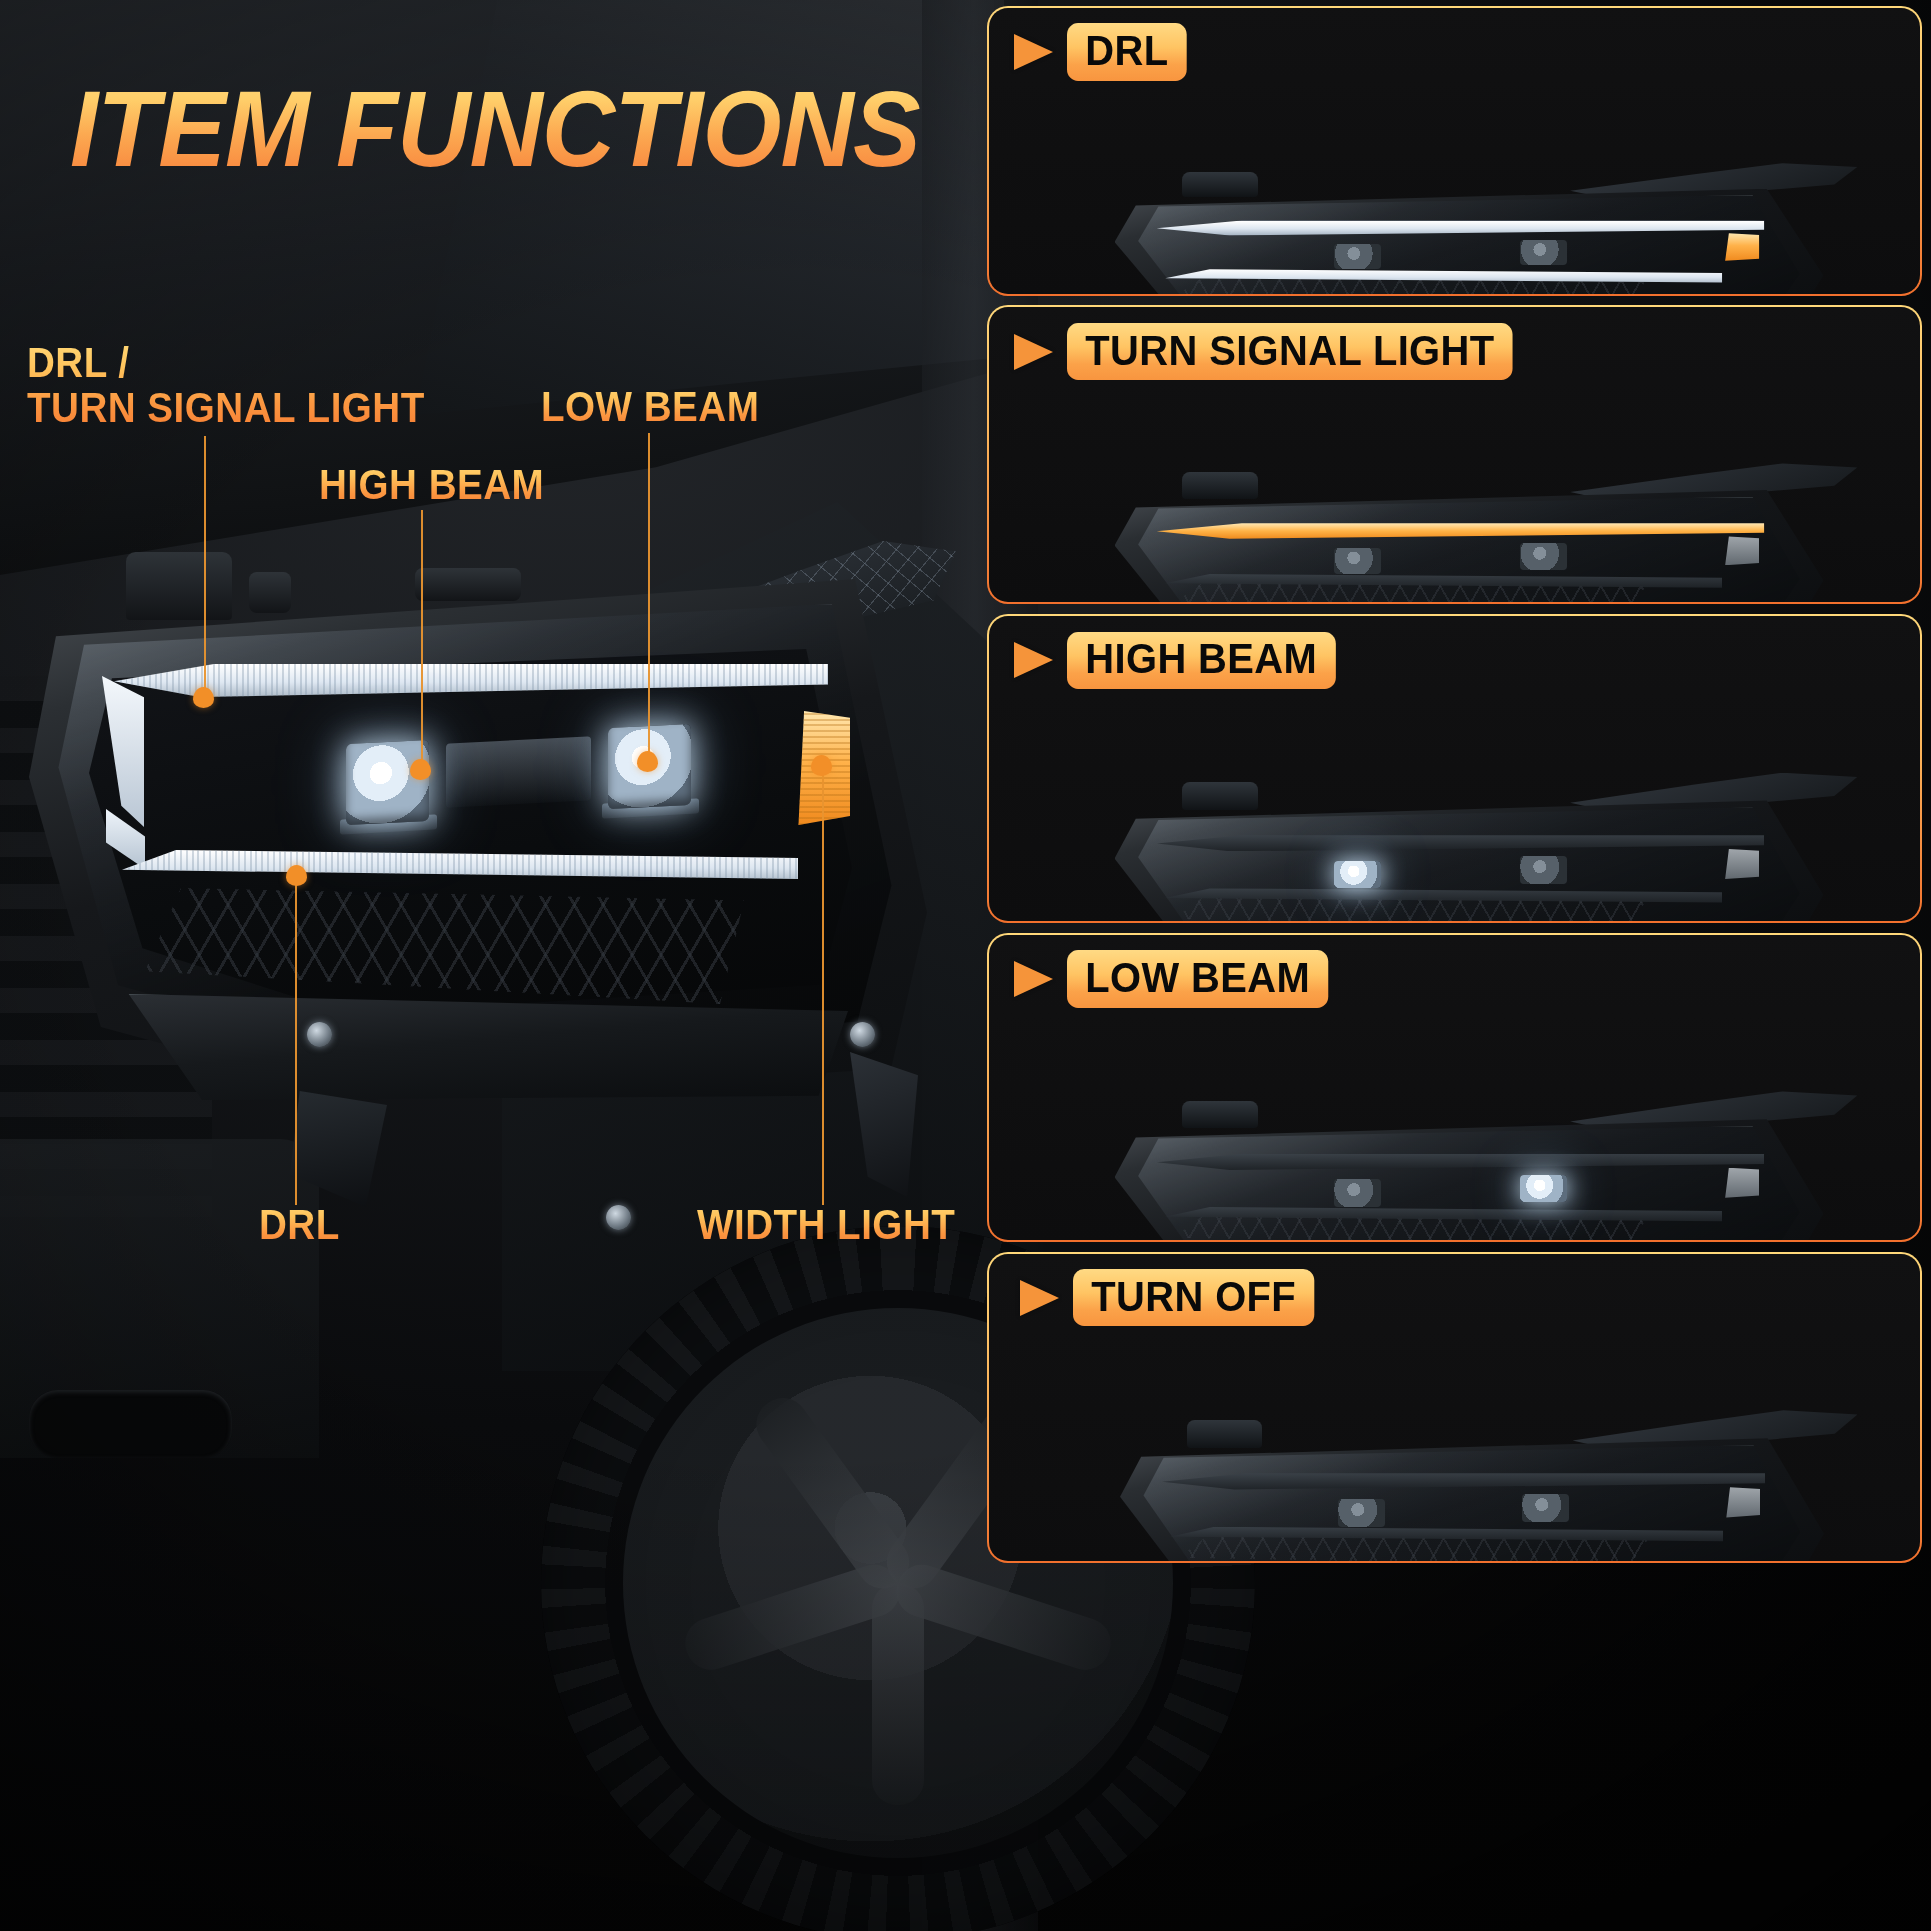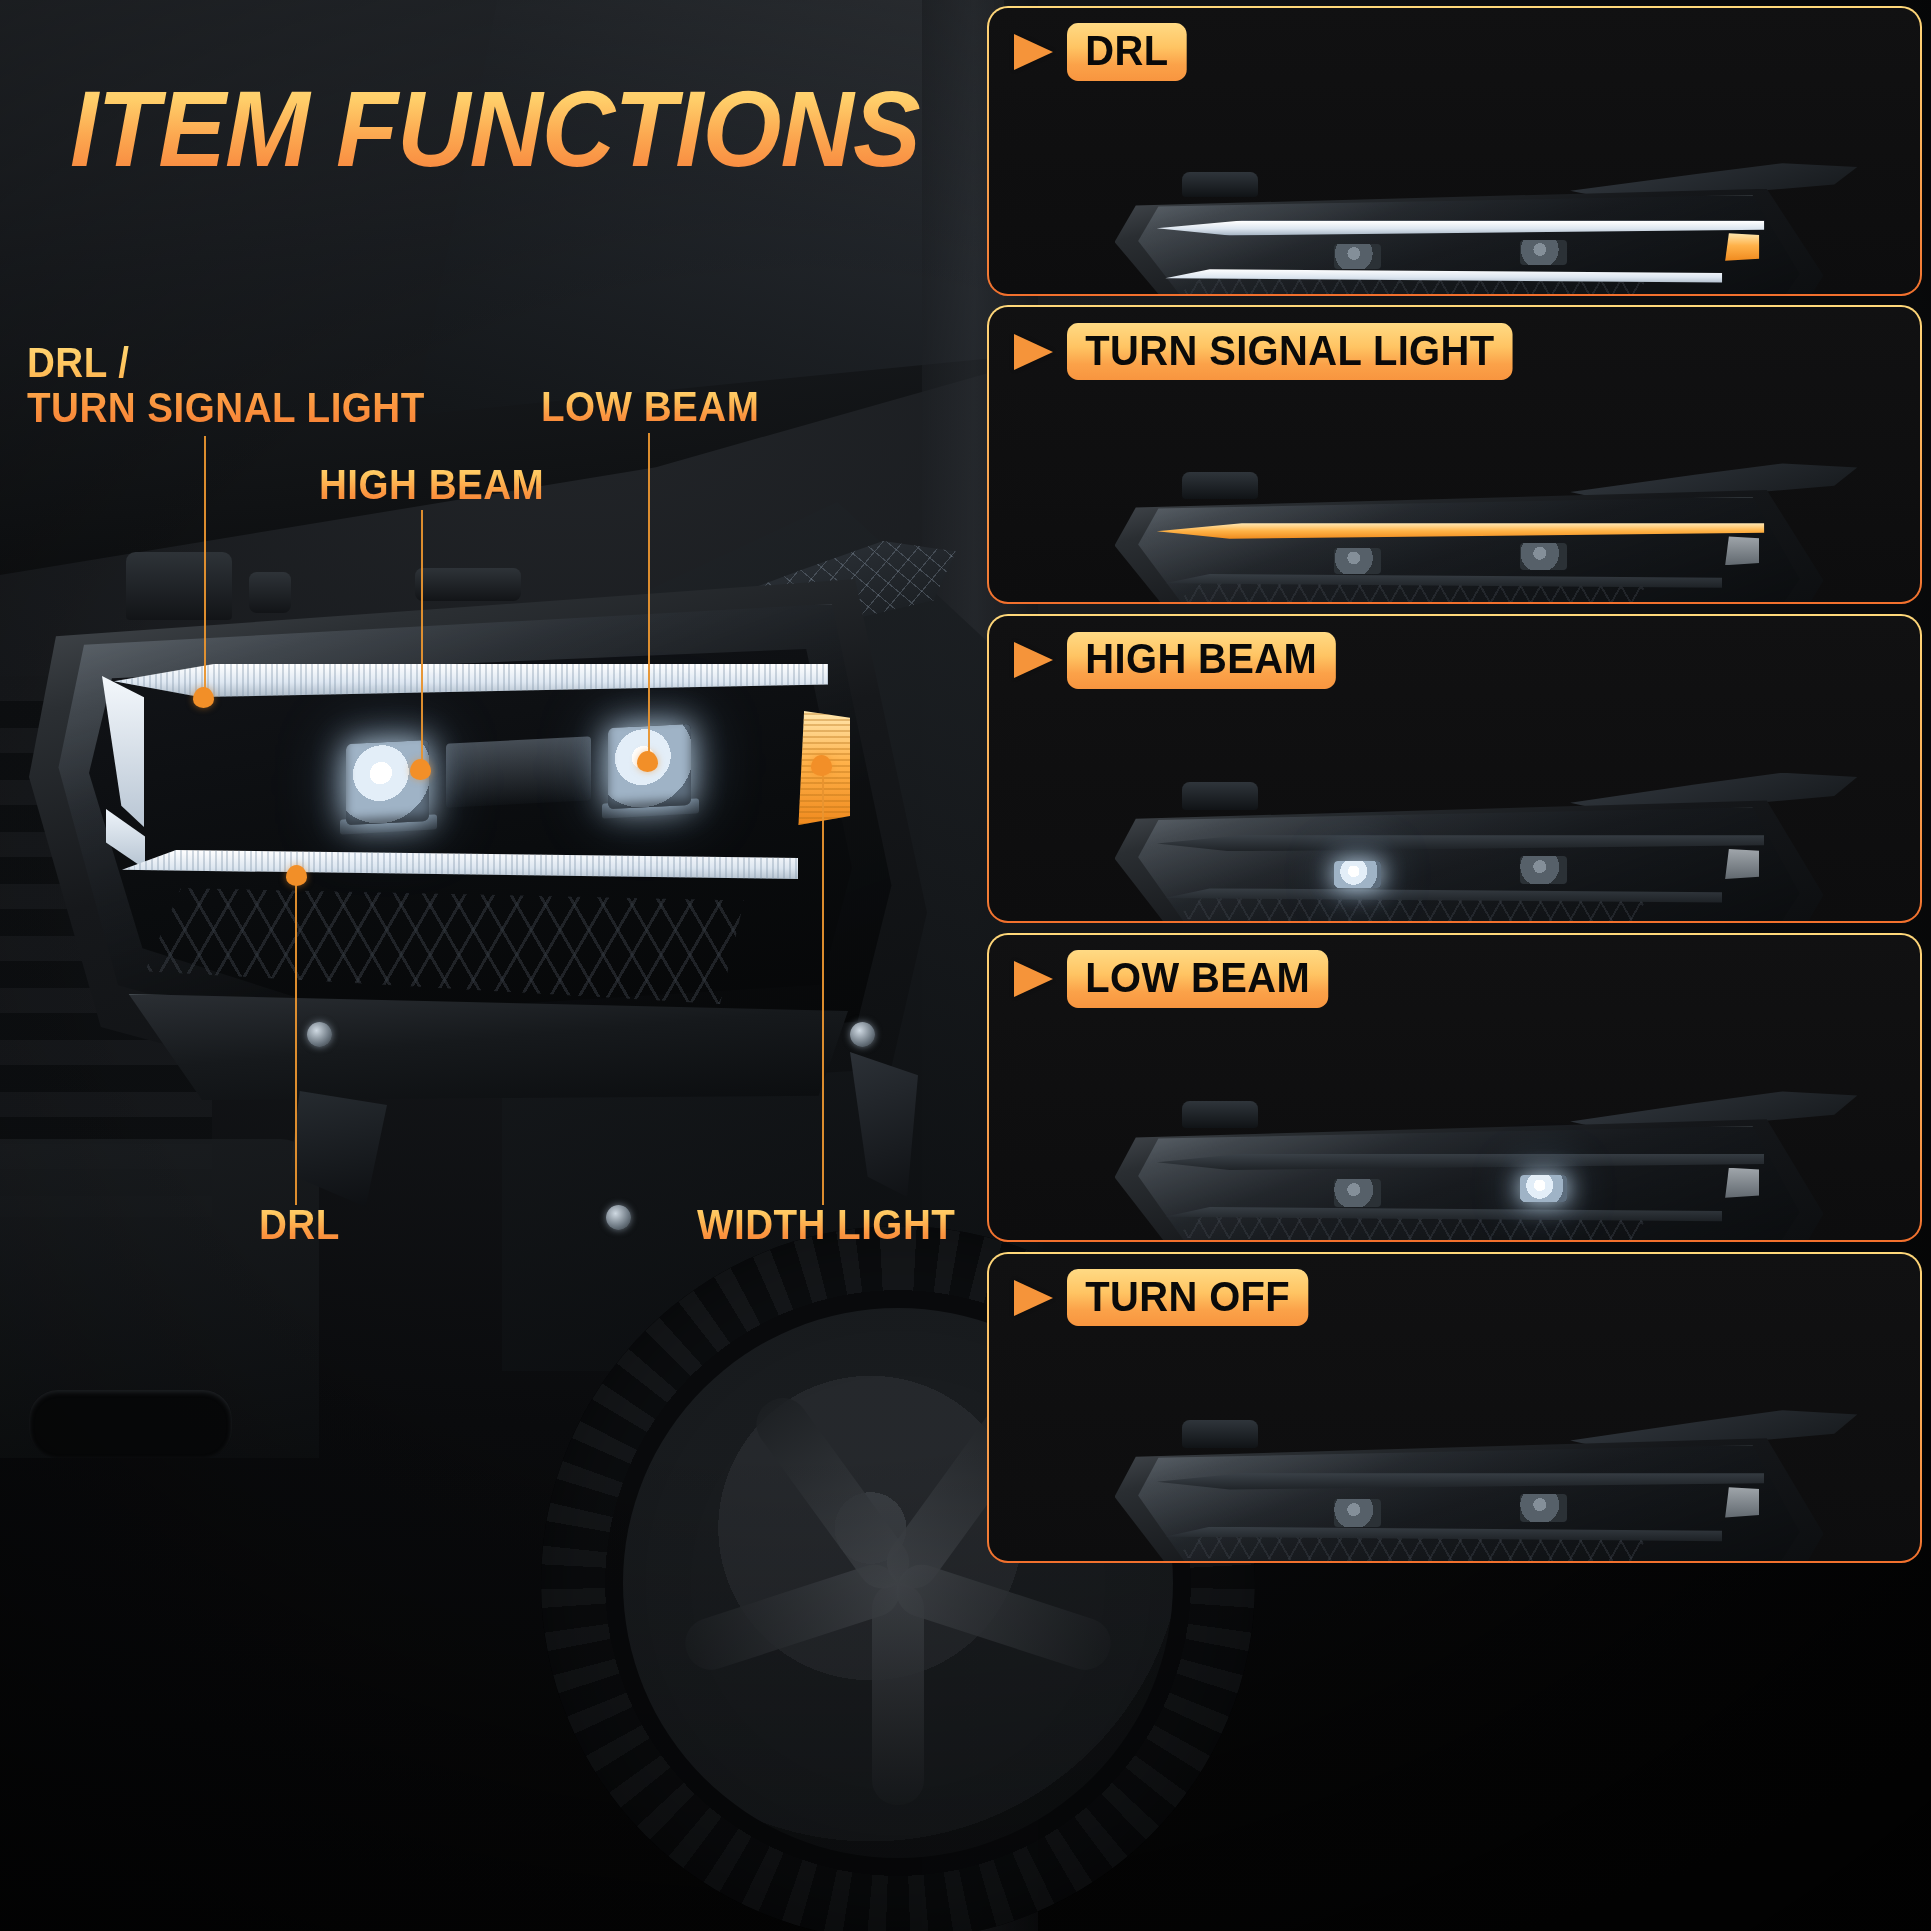--- a/index.html
+++ b/index.html
@@ -432,21 +432,21 @@
           <div class="m-drl-top off-dark"></div>
           <div class="m-drl-bot off-dark"></div>
           <div class="m-proj proj-off" style="left:34%;top:44%;"></div>
           <div class="m-proj proj-on" style="left:56%;top:42%;"></div>
           <div class="m-marker mk-off"></div>
 
         </div>
       </div>
     </div>
 
-    <div class="panel" style="height:311px;">
+    <div class="panel" style="height:311px;padding-left:6px;">
       <div class="p-head">
         <span class="arrow"></span>
         <span class="badge">TURN OFF</span>
       </div>
       <div class="mini">
         <div class="mini-wrap">
           <div class="m-bracket"></div>
           <div class="m-cap"></div>
           <div class="m-body"></div>
           <div class="m-lens"></div>

